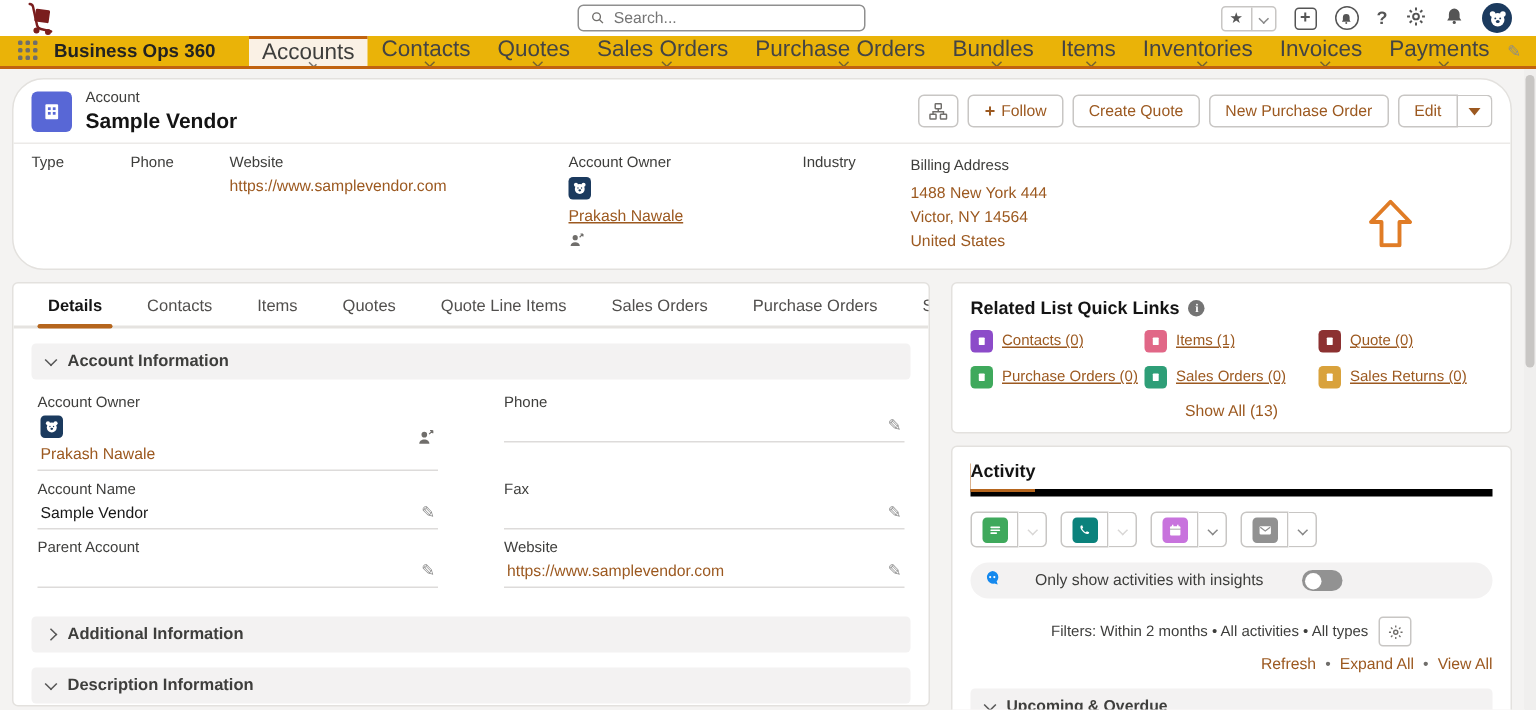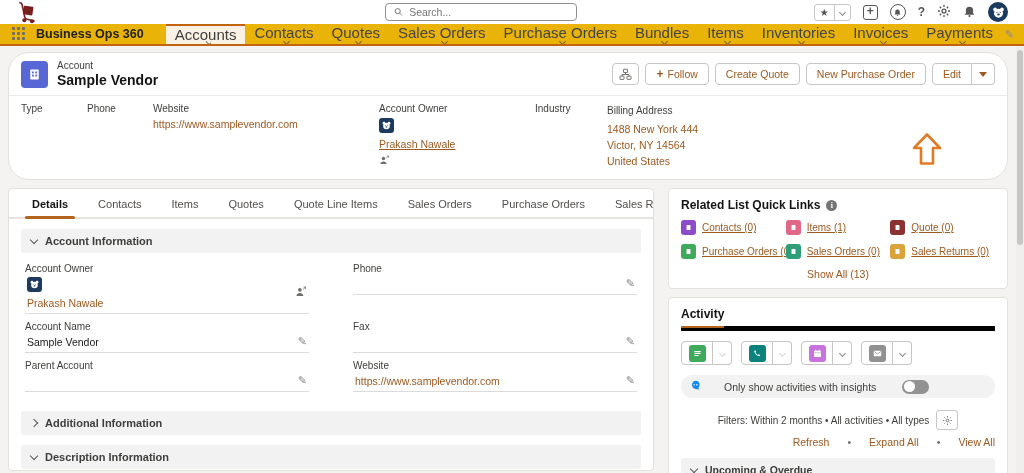--- a/index.html
+++ b/index.html
@@ -58,21 +58,21 @@
   .hfield .fvalue { font-size:10.5px; color:#181818; }
   .link { color:#9c5920; text-decoration:none; cursor:pointer; }
   .link.u { text-decoration:underline; }
   .owner-line { display:flex; align-items:flex-start; gap:5px;flex-direction:column; }
   .mini-avatar { width:15px; height:15px; border-radius:3px; background:#1b3a5e; display:flex; align-items:center; justify-content:center; overflow:hidden; }
   .addr div { line-height:1.5; }
 
   
   .cols { display:flex; gap:14px; flex:1; min-height:0; }
   .left-card { flex:1; min-width:0; overflow:hidden; }
-  .right-col { width:340px; display:flex; flex-direction:column; gap:8px; }
+  .right-col { width:374px; display:flex; flex-direction:column; gap:8px; }
 
   
   .dtabs { display:flex; gap:4px; padding:0 10px; border-bottom:2px solid #e5e3e0; }
   .dtab { padding:9px 13px 7px; color:#514f4d; cursor:pointer; font-size:11px; position:relative; white-space:nowrap; }
   .dtab.active { font-weight:bold; color:#141414; }
   .dtab.active::after { content:""; position:absolute; left:6px; right:6px; bottom:-2px; height:3px; background:#b5651d; border-radius:2px; }
 
   .sections { padding:10px 12px; }
   .sec-head { background:#f3f2f2; border-radius:3px; padding:6px 10px; font-weight:bold; font-size:11px; color:#3e3e3c; display:flex; align-items:center; gap:8px; cursor:pointer; margin-top:10px; }
   .sec-head:first-child { margin-top:0; }
@@ -109,21 +109,21 @@
   .comp-caret { width:19px; height:24px; border:1px solid #c8c6c4; border-left:none; border-radius:0 4px 4px 0; background:#fff; display:flex; align-items:center; justify-content:center; cursor:pointer; color:#555; }
   .comp-caret.disabled { color:#c9c7c5; cursor:default; }
   .comp-ico { width:17px; height:17px; border-radius:3px; display:flex; align-items:center; justify-content:center; }
   .insights { background:#f3f2f2; border-radius:12px; padding:4px 8px; display:flex; align-items:center; gap:22px; margin-bottom:12px; }
   .insights .txt { font-size:10.5px; color:#3e3e3c; }
   .toggle { width:27px; height:14px; background:#929292; border-radius:8px; position:relative; cursor:pointer; margin-left:4px; }
   .toggle::after { content:""; position:absolute; left:1.5px; top:1.5px; width:11px; height:11px; background:#fff; border-radius:50%; }
   .filters-row { display:flex; align-items:center; justify-content:center; gap:7px; margin-bottom:6px; }
   .filters-txt { font-size:10px; color:#3e3e3c; }
   .gear-btn { width:22px; height:20px; border:1px solid #c8c6c4; border-radius:3px; background:#fff; display:flex; align-items:center; justify-content:center; cursor:pointer; }
-  .act-links { display:flex; justify-content:flex-end; align-items:center; gap:18px; font-size:10.5px; margin-bottom:10px; }
+  .act-links { display:flex; justify-content:flex-end; align-items:center; gap:6px; font-size:10.5px; margin-bottom:10px; }
   .sep { color:#706e6b; }
   .upc-head { background:#f3f2f2; border-radius:3px; padding:6px 10px; font-weight:bold; font-size:10.5px; color:#3e3e3c; display:flex; align-items:center; gap:8px; cursor:pointer; margin-bottom:10px; }
 
   
   .scrollbar { position:absolute; right:0; top:46px; bottom:0; width:8px; background:#f0efee; }
   .scroll-thumb { position:absolute; left:1px; width:6px; top:4px; height:195px; background:#c8c6c4; border-radius:3px; cursor:pointer; }
 
   
   .annot-arrow { position:absolute; left:903px; top:80px; z-index:50; }
 </style>

